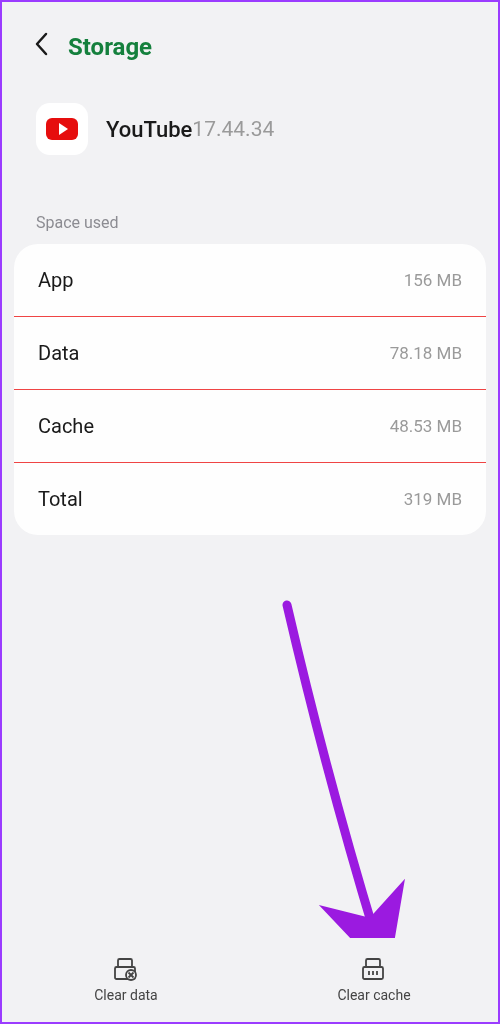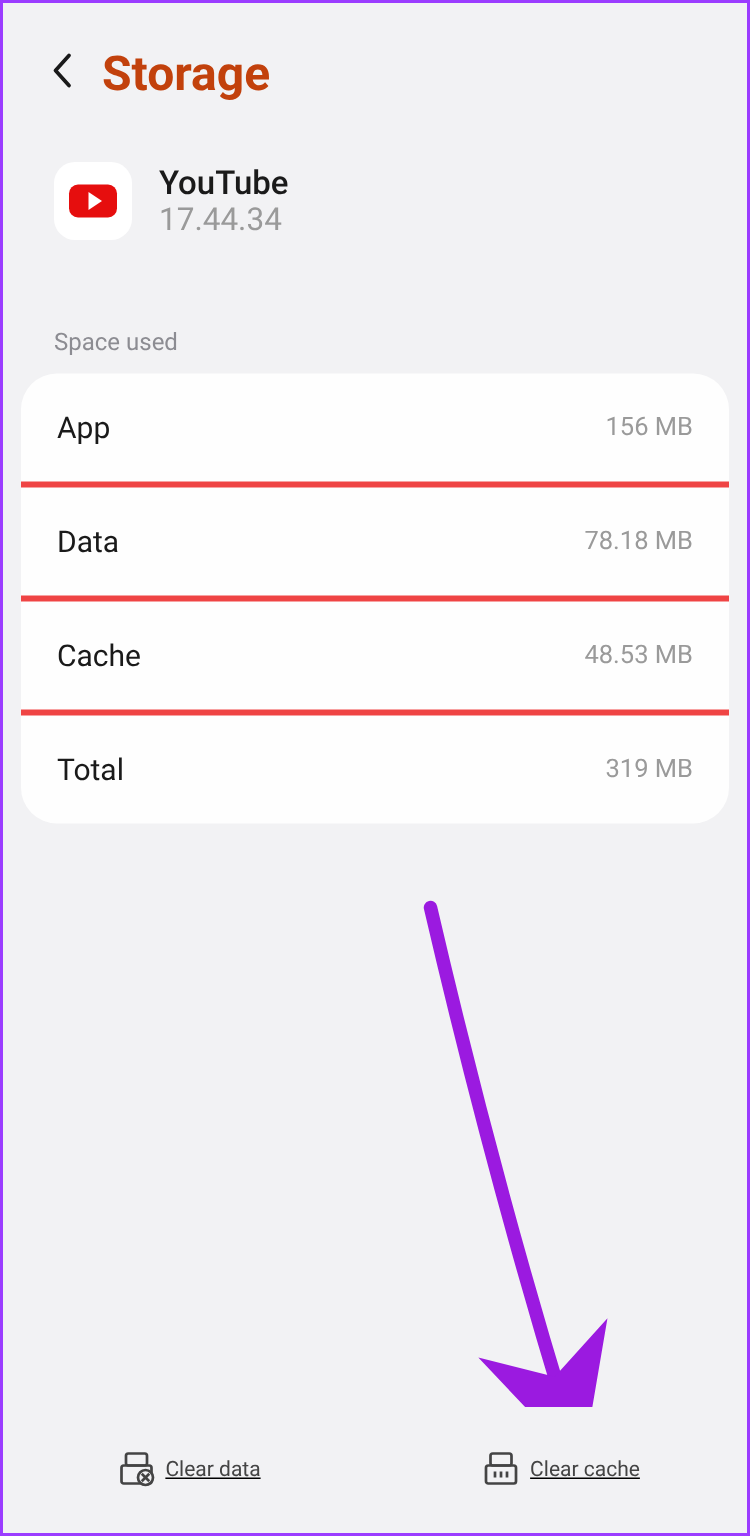--- a/index.html
+++ b/index.html
@@ -22,23 +22,23 @@
       padding: 28px 30px 12px 30px;
       gap: 18px;
     }
     .back-btn {
       font-size: 28px;
       color: #1a1a1a;
       cursor: pointer;
       line-height: 1;
     }
     .title {
-      font-size: 32px;
+      font-size: 24px;
       font-weight: 700;
-      color: #c2410c;
+      color: #15803d;
     }
     .app-section {
       display: flex;
       align-items: center;
       gap: 18px;
       padding: 28px 34px 30px 34px;
     }
     .app-icon {
       width: 52px;
       height: 52px;
@@ -60,21 +60,21 @@
     .yt-triangle {
       width: 0;
       height: 0;
       border-left: 9px solid #fff;
       border-top: 6px solid transparent;
       border-bottom: 6px solid transparent;
       margin-left: 2px;
     }
     .app-info {
       display: flex;
-      flex-direction: column;
+      flex-direction: row;
     }
     .app-name {
       font-size: 22px;
       color: #1a1a1a;
       font-weight: 500;
     }
     .app-version {
       font-size: 21px;
       color: #9a9a9a;
     }
@@ -87,21 +87,21 @@
       background: #fefefe;
       border-radius: 24px;
       margin: 0 12px;
       overflow: hidden;
     }
     .row {
       display: flex;
       justify-content: space-between;
       align-items: center;
       padding: 24px 24px;
-      border-bottom: 4px solid #ef4444;
+      border-bottom: 1px solid #ef4444;
     }
     .row:last-child {
       border-bottom: none;
       align-items: center;
     }
     .row-label {
       font-size: 20px;
       color: #1a1a1a;
     }
     .row-value {
@@ -113,26 +113,25 @@
       bottom: 0;
       left: 0;
       right: 0;
       display: flex;
       height: 84px;
       background: #f2f2f4;
     }
     .toolbar-btn {
       flex: 1;
       display: flex;
-      flex-direction: row;
+      flex-direction: column;
       align-items: center;
       justify-content: center;
       gap: 4px;
       cursor: pointer;
-      text-decoration: underline;
     }
     .toolbar-icon {
       width: 28px;
       height: 26px;
       color: #444;
     }
     .toolbar-label {
       font-size: 14px;
       color: #444;
     }

